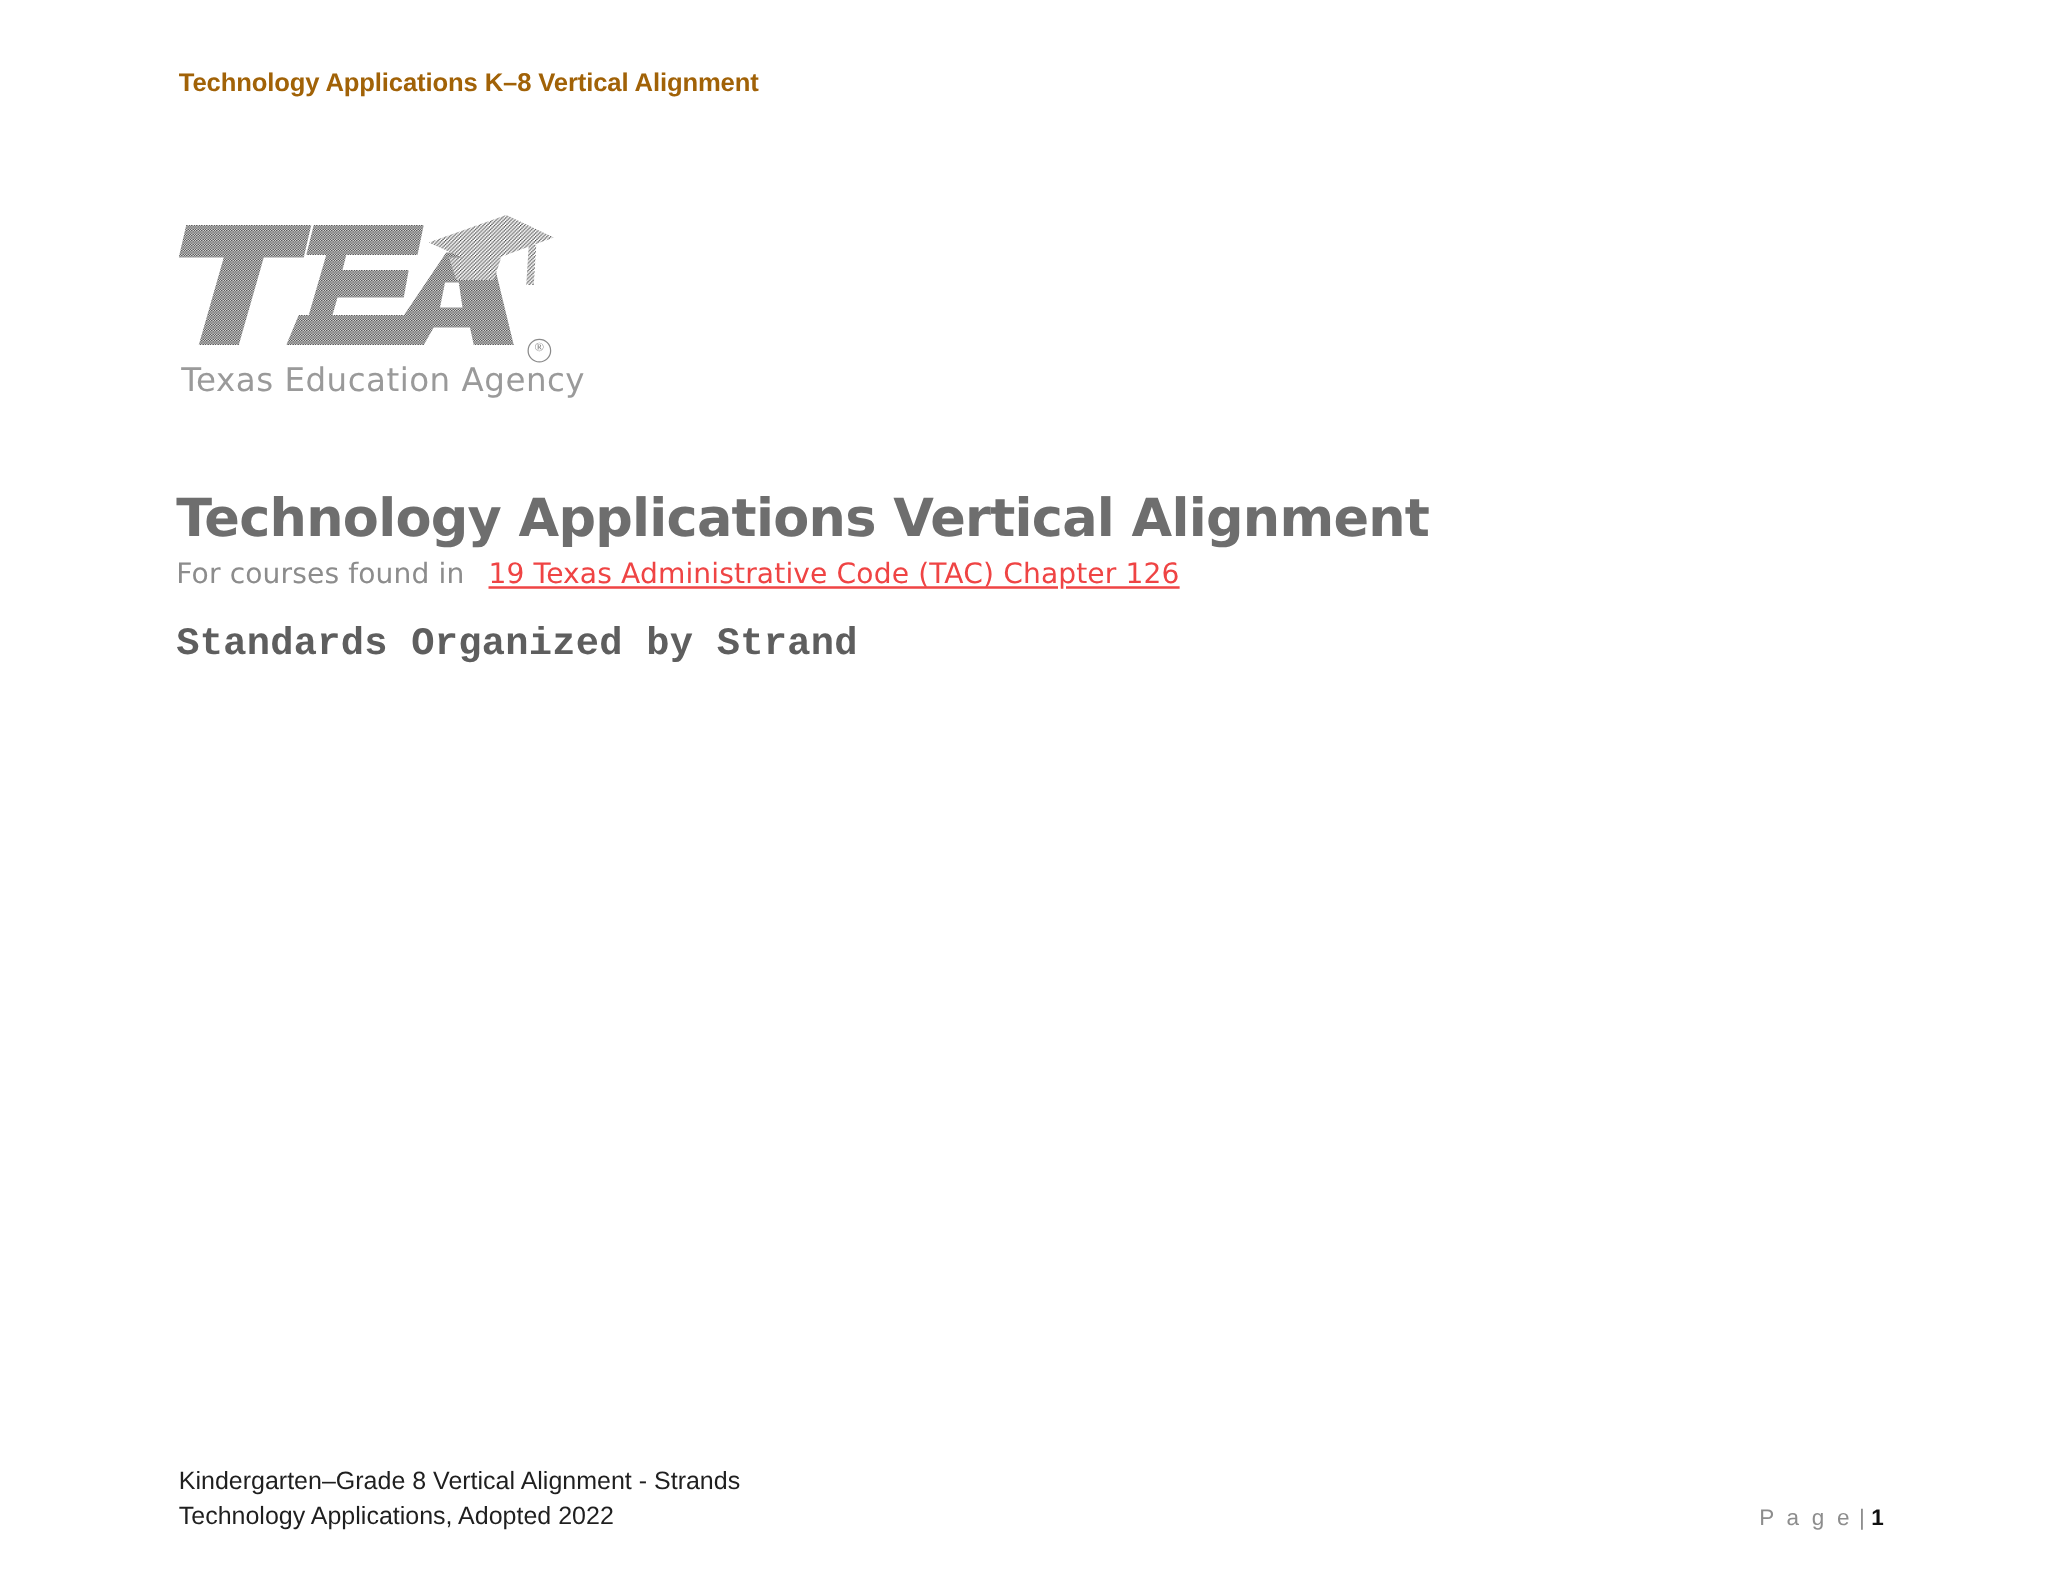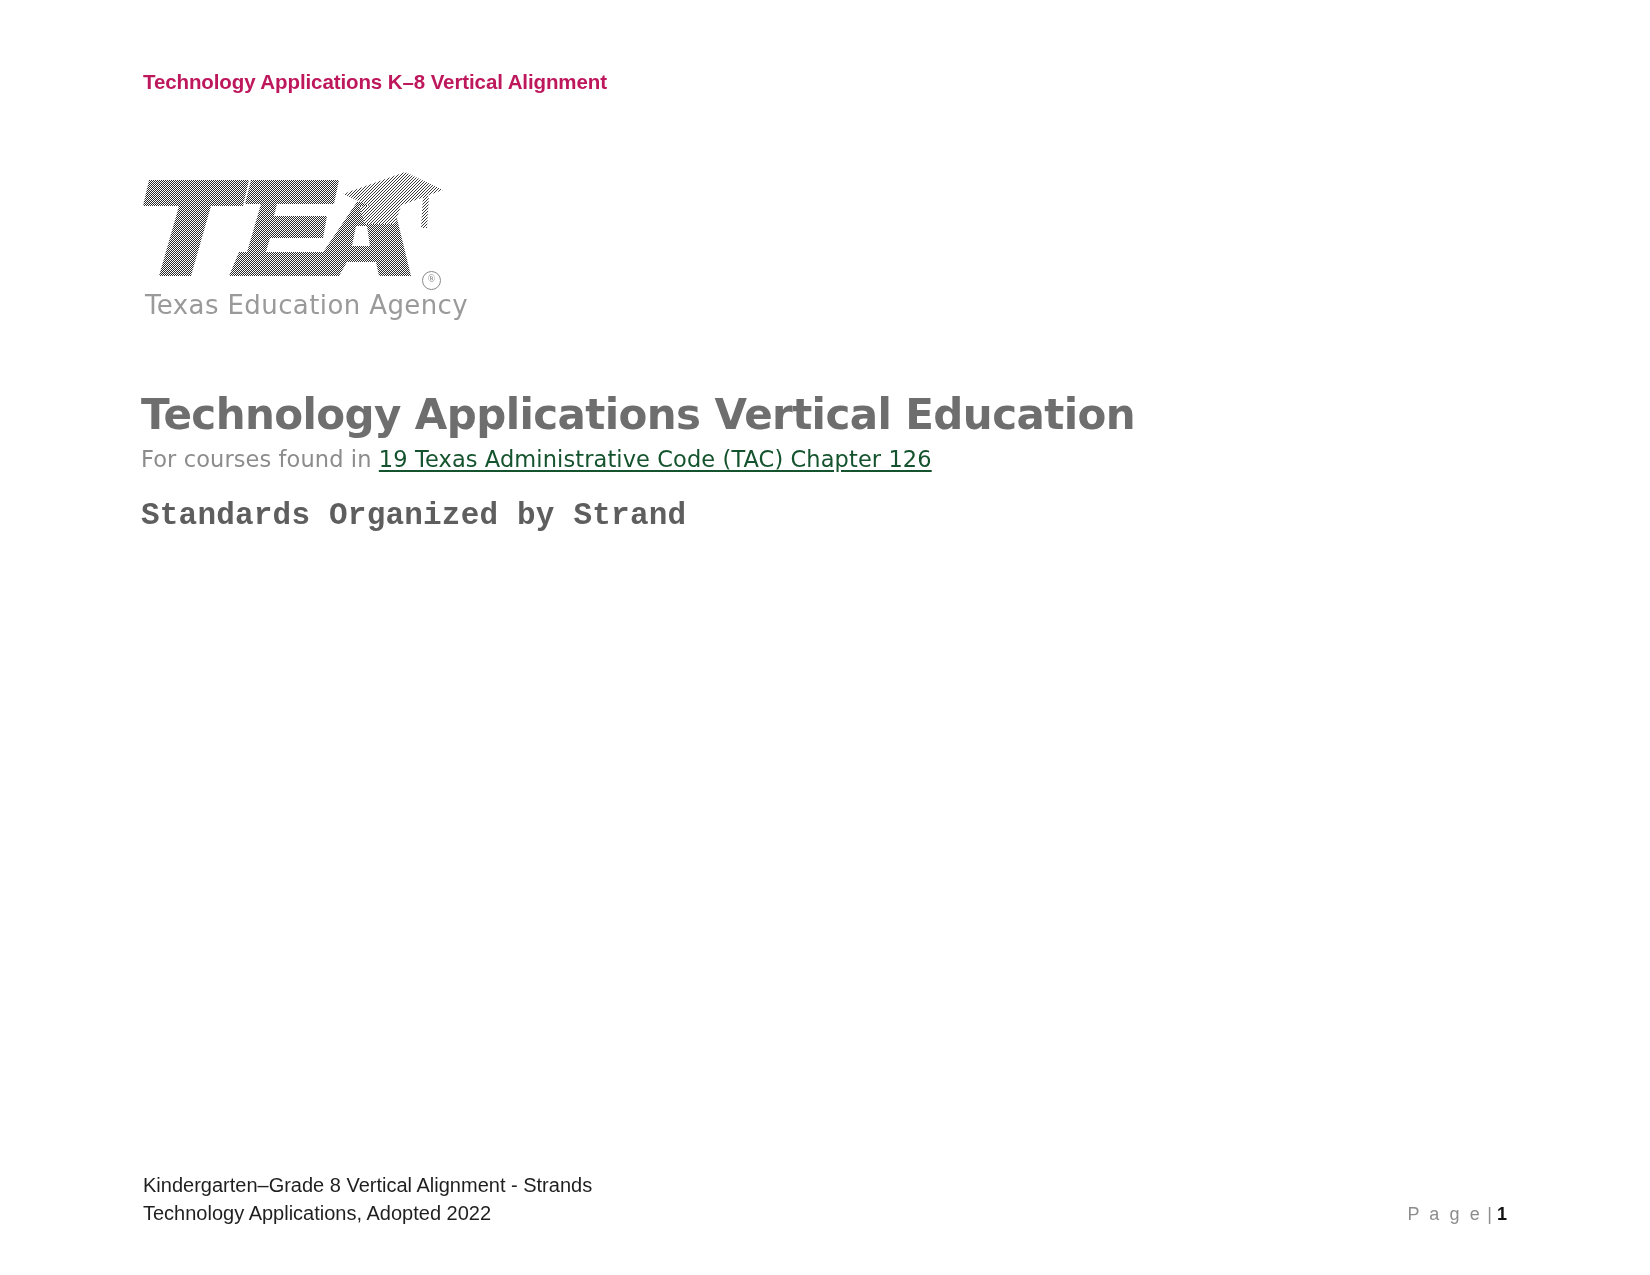--- a/index.html
+++ b/index.html
@@ -19,25 +19,25 @@
   .page {
     position: absolute;
     inset: 0;
     background: #ffffff;
   }
 
   
   .doc-header {
     position: absolute;
     left: 143px;
-    top: 70px;
+    top: 55px;
     font-size: 20.5px;
     font-weight: bold;
     letter-spacing: -0.1px;
-    color: #be185d;
+    color: #a16207;
     white-space: nowrap;
   }
 
   
   .logo-block {
     position: absolute;
     left: 143px;
     top: 168px;
     width: 310px;
     height: 155px;
@@ -96,24 +96,25 @@
   }
   .doc-subtitle {
     margin-top: 9px;
     font-size: 22.5px;
     color: #8c8c8c;
     letter-spacing: 0.1px;
     white-space: nowrap;
     font-family: "DejaVu Sans", sans-serif;
   }
   .doc-subtitle .link {
-    color: #14532d;
+    color: #ef4444;
     text-decoration: underline;
     text-underline-offset: 3px;
     cursor: pointer;
+    margin-left: 12px;
   }
   .doc-heading2 {
     margin-top: 26px;
     font-size: 31px;
     font-weight: bold;
     color: #5e5e5e;
     letter-spacing: 0.2px;
     white-space: nowrap;
     font-family: Liberation Mono, monospace;
   }
@@ -186,21 +187,21 @@
         <polygon points="200,26 262,4 300,22 240,44" fill="url(#dithlight)"></polygon>
         <polygon points="216,38 258,38 252,56 222,56" fill="url(#dithlight)"></polygon>
         <path d="M286,28 L284,60 L278,60 L280,28 Z" fill="url(#dithlight)"></path>
       </svg>
       <div class="logo-reg">®</div>
     </div>
     <div class="logo-wordmark">Texas Education Agency</div>
   </div>
 
   <div class="title-block">
-    <div class="doc-title">Technology Applications Vertical Education</div>
+    <div class="doc-title">Technology Applications Vertical Alignment</div>
     <div class="doc-subtitle">
       <span>For courses found in </span><span class="link">19 Texas Administrative Code (TAC) Chapter 126</span>
     </div>
     <div class="doc-heading2">Standards Organized by Strand</div>
   </div>
 
   <div class="doc-footer">
     <div class="footer-left">
       <div>Kindergarten–Grade 8 Vertical Alignment - Strands</div>
       <div>Technology Applications, Adopted 2022</div>

